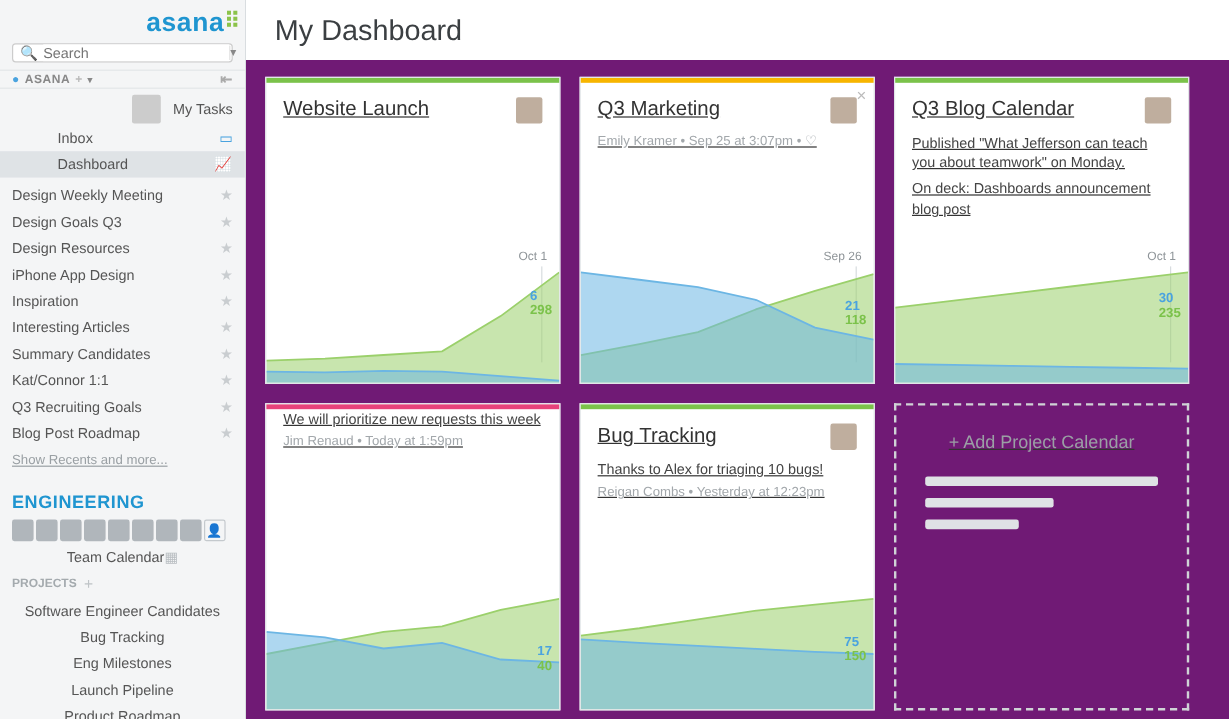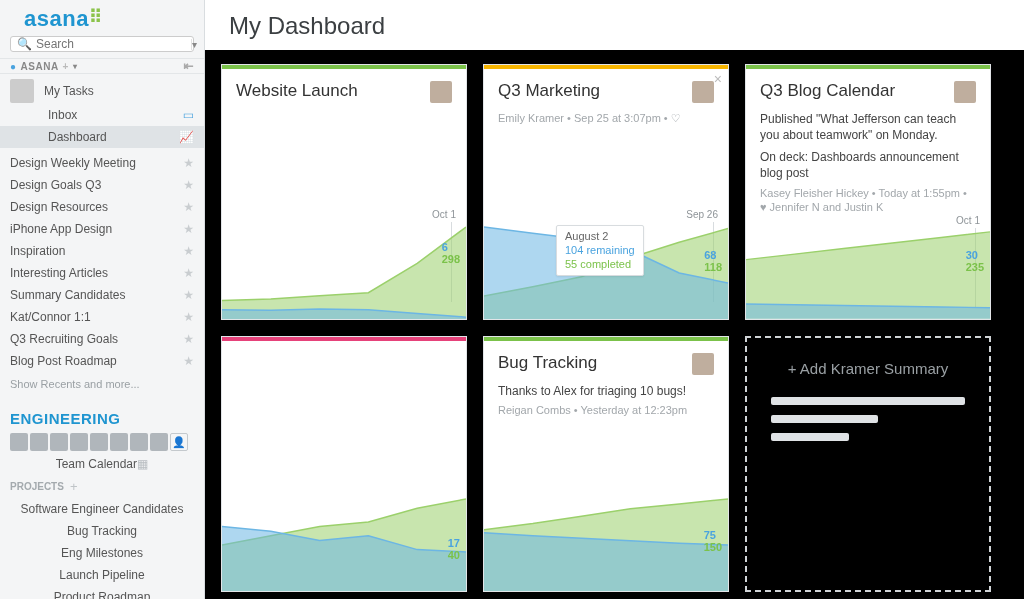--- a/index.html
+++ b/index.html
@@ -1,64 +1,64 @@
 <!DOCTYPE html>
 <html><head>
 <meta charset="utf-8">
 <style>
 * { box-sizing: border-box; margin: 0; padding: 0; }
 html, body { height: 100%; font-family: -apple-system, "Helvetica Neue", Arial, sans-serif; font-size: 13px; color: #333; }
 body { display: flex; background: #e9ecef; overflow: hidden; }
 
 
 .sidebar { width: 205px; flex: 0 0 205px; background: #f4f5f6; border-right: 1px solid #d9dde0; display: flex; flex-direction: column; height: 100%; overflow-y: auto; }
-.logo-row { padding: 6px 24px 4px; }
+.logo-row { padding: 6px 6px 4px; text-align: right; }
 .logo { font-size: 22px; font-weight: 600; color: #1f95d0; letter-spacing: .5px; }
 .logo .dots { color: #8bc34a; letter-spacing: -2px; font-size: 18px; position: relative; top: -3px; }
 
 .search-wrap { display: flex; align-items: center; background: #fff; border: 1px solid #ccc; border-radius: 3px; margin: 0 10px 6px; height: 26px; }
 .search-wrap .mag { color: #888; padding: 0 4px 0 6px; font-size: 12px; }
 .search-wrap input { border: 0; outline: 0; flex: 1; height: 100%; font-size: 12px; color: #555; }
 .search-wrap .chev-box { width: 22px; border-left: 1px solid #e2e2e2; display: flex; align-items: center; justify-content: center; color: #888; font-size: 10px; }
 
 .ws-row, .nav-item, .proj-item, .eng-item { display: flex; align-items: center; height: 24px; padding: 0 10px; color: #555; cursor: pointer; }
 .ws-row { font-size: 10px; font-weight: 700; color: #888; letter-spacing: .5px; border-top: 1px solid #e3e6e8; border-bottom: 1px solid #e3e6e8; justify-content: space-between; }
 .ws-row .left { display: flex; align-items: center; gap: 4px; }
 .ws-row .caret { font-size: 8px; }
 .ws-row .collapse-icon { color: #aaa; font-size: 12px; }
 
 .nav-block { padding: 4px 0; }
 .nav-item { height: 22px; font-size: 12px; }
 .nav-item .av { width: 24px; height: 24px; background: #ccc; border-radius: 2px; margin-right: 10px; display: inline-block; }
-.nav-item.with-av { height: 26px; }
+.nav-item.with-av { height: 26px; justify-content: flex-end; }
 .nav-item.indent { padding-left: 48px; justify-content: space-between; }
 .nav-item.active { background: #dfe3e6; }
 .nav-item .r-icon { color: #a8adb1; font-size: 12px; }
 .nav-item.inbox .r-icon { color: #4aa3df; }
 
 .proj-item { height: 22px; font-size: 12px; justify-content: space-between; }
 .proj-item .star { color: #c9cdd0; font-size: 12px; }
-.show-more { padding: 6px 10px 10px; font-size: 11px; color: #9aa0a4; cursor: pointer; }
+.show-more { padding: 6px 10px 10px; font-size: 11px; color: #9aa0a4; cursor: pointer; text-decoration: underline; }
 
 .section-h { padding: 10px 10px 4px; font-size: 15px; font-weight: 600; color: #1f95d0; letter-spacing: .5px; }
 .avatars-row { display: flex; align-items: center; gap: 2px; padding: 2px 10px 6px; flex-wrap: wrap; }
 .avatars-row .mini { width: 18px; height: 18px; background: #b0b6bb; border-radius: 2px; }
 .avatars-row .add { width: 18px; height: 18px; border: 1px solid #c4c9cd; border-radius: 2px; display: flex; align-items: center; justify-content: center; color: #9aa0a4; font-size: 11px; }
 
 .eng-item { height: 22px; font-size: 12px; justify-content: center; }
 .eng-item .cal-icon { color: #b8bdc1; font-size: 12px; }
 .sub-h { padding: 8px 10px 4px; font-size: 10px; font-weight: 700; color: #a4aaae; display: flex; align-items: center; gap: 6px; }
 .sub-h .plus { color: #bfc4c7; font-weight: 400; font-size: 13px; }
 
 
 .main { flex: 1; display: flex; flex-direction: column; background: #fff; height: 100%; }
 .title-bar { padding: 12px 24px 10px; display:flex; align-items:center; justify-content:space-between; }
 .title-bar h1 { font-size: 24px; font-weight: 400; color: #3b3f42; }
 
-.board { flex: 1; background: #000000; padding: 14px 16px; overflow: auto; }
+.board { flex: 1; background: #701a75; padding: 14px 16px; overflow: auto; text-decoration: underline; }
 .grid { display: grid; grid-template-columns: repeat(3, 246px); gap: 16px; }
 
 .card { background: #fff; border: 1px solid #e2e5e8; position: relative; height: 256px; display: flex; flex-direction: column; }
 .card .stripe { height: 4px; }
 .stripe.green { background: #7bc24a; }
 .stripe.yellow { background: #f7b500; }
 .stripe.pink { background: #e6427a; }
 
 .card-head { padding: 12px 14px 8px; display: flex; align-items: flex-start; justify-content: space-between; }
 .card-head .t { font-size: 17px; color: #333; font-weight: 400; }
@@ -253,57 +253,55 @@
           </div>
           <div class="chart-area">
             <div class="date-lbl">Sep 26<span class="tick"></span></div>
             <svg class="chart-svg" viewBox="0 0 246 112" preserveAspectRatio="none">
               <path d="M0,89 L49.2,79.80000000000001 L98.4,69.83333333333334 L147.6,50.66666666666667 L196.8,35.33333333333333 L246,21.53333333333333 L246,112 L0,112 Z" fill="rgba(155,208,107,.55)" stroke="none"></path>
               <path d="M0,89 L49.2,79.80000000000001 L98.4,69.83333333333334 L147.6,50.66666666666667 L196.8,35.33333333333333 L246,21.53333333333333" fill="none" stroke="#9bd06b" stroke-width="1.5"></path>
               <path d="M0,20 L49.2,26.133333333333326 L98.4,32.266666666666666 L147.6,43 L196.8,66 L246,75.96666666666667 L246,112 L0,112 Z" fill="rgba(108,182,228,.55)" stroke="none"></path>
               <path d="M0,20 L49.2,26.133333333333326 L98.4,32.266666666666666 L147.6,43 L196.8,66 L246,75.96666666666667" fill="none" stroke="#6cb6e4" stroke-width="1.5"></path>
             </svg>
             <div class="vals" style="top:42px">
-              <div class="blue">68</div>
+              <div class="blue">21</div>
               <div class="green">118</div>
-            </div>
-            <div class="tooltip" style="left:72px;top:18px">
-              <div class="d">August 2</div>
-              <div class="b">104 remaining</div>
-              <div class="g">55 completed</div>
             </div>
           </div>
         </div>
         <div class="card">
           <div class="stripe green"></div>
           <div class="card-head">
             <span class="t">Q3 Blog Calendar</span>
             <span class="hav av3"></span>
           </div>
           <div class="card-body">
             <p>Published "What Jefferson can teach you about teamwork" on Monday.</p>
             <p class="on-deck">On deck: Dashboards announcement blog post</p>
-            <p class="meta">Kasey Fleisher Hickey  •  Today at 1:55pm  •  ♥ Jennifer N and Justin K</p>
           </div>
           <div class="chart-area">
             <div class="date-lbl">Oct 1<span class="tick"></span></div>
             <svg class="chart-svg" viewBox="0 0 246 112" preserveAspectRatio="none">
               <path d="M0,49.361702127659576 L49.2,43.48936170212767 L98.4,37.61702127659575 L147.6,31.744680851063833 L196.8,25.872340425531917 L246,20 L246,112 L0,112 Z" fill="rgba(155,208,107,.55)" stroke="none"></path>
               <path d="M0,49.361702127659576 L49.2,43.48936170212767 L98.4,37.61702127659575 L147.6,31.744680851063833 L196.8,25.872340425531917 L246,20" fill="none" stroke="#9bd06b" stroke-width="1.5"></path>
               <path d="M0,96.34042553191489 L49.2,97.12340425531914 L98.4,97.9063829787234 L147.6,98.68936170212766 L196.8,99.47234042553191 L246,100.25531914893617 L246,112 L0,112 Z" fill="rgba(108,182,228,.55)" stroke="none"></path>
               <path d="M0,96.34042553191489 L49.2,97.12340425531914 L98.4,97.9063829787234 L147.6,98.68936170212766 L196.8,99.47234042553191 L246,100.25531914893617" fill="none" stroke="#6cb6e4" stroke-width="1.5"></path>
             </svg>
             <div class="vals" style="top:36px">
               <div class="blue">30</div>
               <div class="green">235</div>
             </div>
           </div>
         </div>
         <div class="card">
           <div class="stripe pink"></div>
+          <div class="card-body">
+            <p>We will prioritize new requests this week</p>
+            <p class="meta">Jim Renaud  •  Today at 1:59pm</p>
+          </div>
           <div class="chart-area">
             <svg class="chart-svg" viewBox="0 0 246 112" preserveAspectRatio="none">
               <path d="M0,66 L49.2,56.800000000000004 L98.4,47.60000000000001 L147.6,43 L196.8,29.200000000000003 L246,20 L246,112 L0,112 Z" fill="rgba(155,208,107,.55)" stroke="none"></path>
               <path d="M0,66 L49.2,56.800000000000004 L98.4,47.60000000000001 L147.6,43 L196.8,29.200000000000003 L246,20" fill="none" stroke="#9bd06b" stroke-width="1.5"></path>
               <path d="M0,47.60000000000001 L49.2,52.199999999999996 L98.4,61.4 L147.6,56.800000000000004 L196.8,70.6 L246,72.9 L246,112 L0,112 Z" fill="rgba(108,182,228,.55)" stroke="none"></path>
               <path d="M0,47.60000000000001 L49.2,52.199999999999996 L98.4,61.4 L147.6,56.800000000000004 L196.8,70.6 L246,72.9" fill="none" stroke="#6cb6e4" stroke-width="1.5"></path>
             </svg>
             <div class="vals" style="top:58px">
               <div class="blue">17</div>
               <div class="green">40</div>
@@ -327,21 +325,21 @@
               <path d="M0,53.733333333333334 L49.2,56.800000000000004 L98.4,59.25333333333333 L147.6,61.70666666666667 L196.8,64.16 L246,66 L246,112 L0,112 Z" fill="rgba(108,182,228,.55)" stroke="none"></path>
               <path d="M0,53.733333333333334 L49.2,56.800000000000004 L98.4,59.25333333333333 L147.6,61.70666666666667 L196.8,64.16 L246,66" fill="none" stroke="#6cb6e4" stroke-width="1.5"></path>
             </svg>
             <div class="vals" style="top:50px">
               <div class="blue">75</div>
               <div class="green">150</div>
             </div>
           </div>
         </div>
         <div class="add-card">
-          <div class="txt">+ Add Kramer Summary</div>
+          <div class="txt">+ Add Project Calendar</div>
           <div class="ph-lines">
             <div></div>
             <div></div>
             <div></div>
           </div>
         </div>
       </div>
   </div>
 </main>
 

